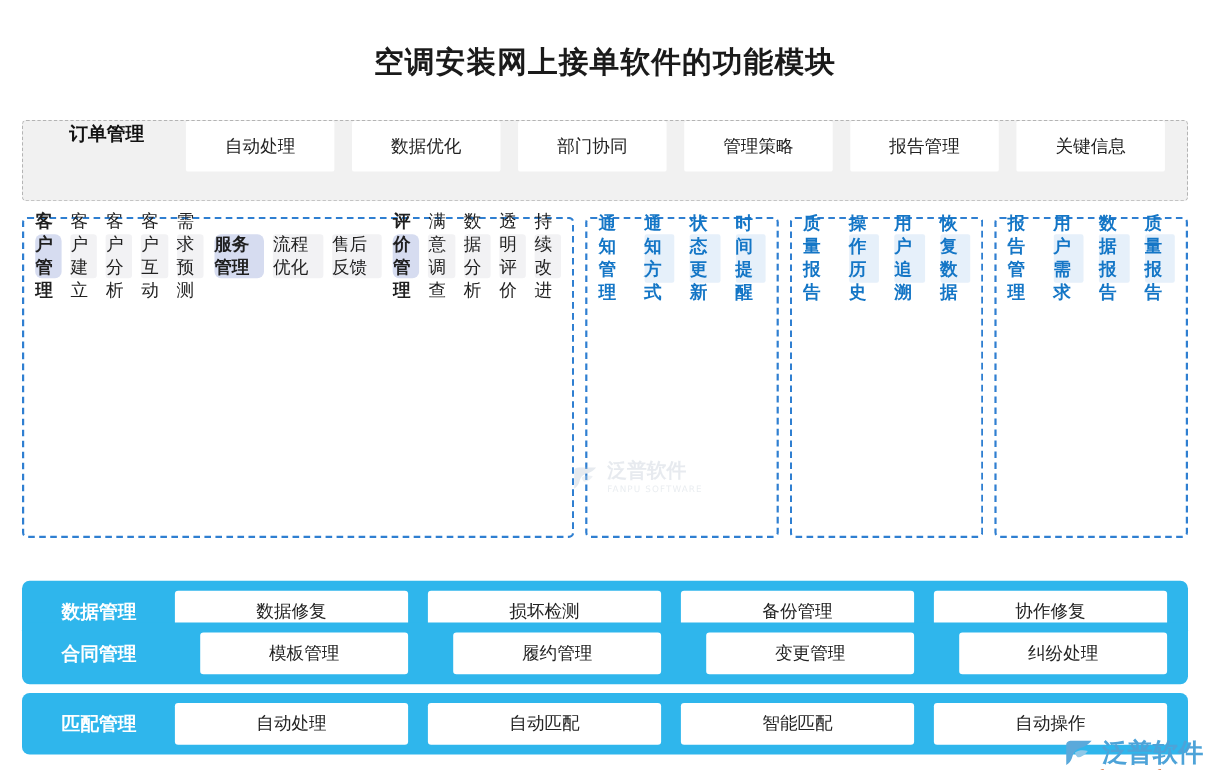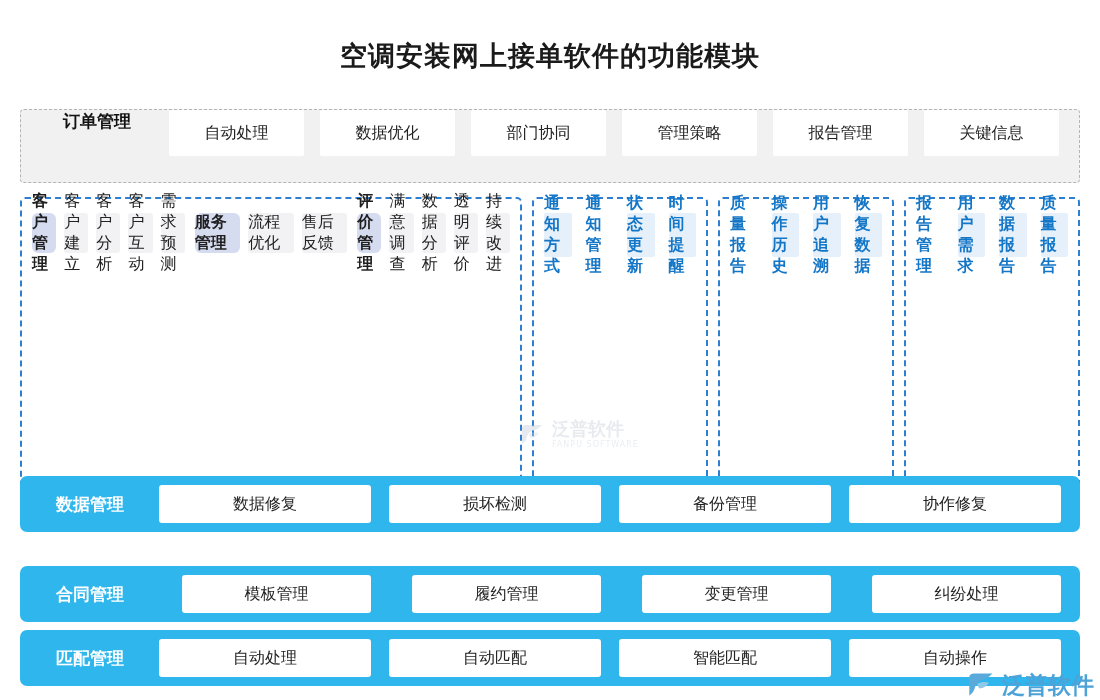--- a/index.html
+++ b/index.html
@@ -144,21 +144,21 @@
     left: 20px;
     width: 1060px;
     height: 56px;
     background: #2fb6ec;
     border-radius: 7px;
     display: flex;
     align-items: center;
     padding: 0 10px;
     box-sizing: border-box;
   }
-  .blue-row.r1 { top: 476px; }
+  .blue-row.r1 { top: 528px; }
   .blue-row.r2 { top: 566px; gap: 23px; }
   .blue-row.r3 { top: 630px; }
   .blue-label {
     flex: 0 0 120px;
     text-align: center;
     font-size: 17px;
     font-weight: bold;
     color: #ffffff;
   }
   .blue-chip {
@@ -272,22 +272,22 @@
         <div class="cell head-grey">评价管理</div>
         <div class="cell item-grey">满意调查</div>
         <div class="cell item-grey">数据分析</div>
         <div class="cell item-grey">透明评价</div>
         <div class="cell item-grey">持续改进</div>
       </div>
     </div>
 
     <div class="panel narrow">
       <div class="col">
+        <div class="cell head-blue">通知管理</div>
         <div class="cell item-blue">通知方式</div>
-        <div class="cell head-blue">通知管理</div>
         <div class="cell item-blue">状态更新</div>
         <div class="cell item-blue">时间提醒</div>
       </div>
     </div>
 
     <div class="panel narrow">
       <div class="col">
         <div class="cell head-blue">质量报告</div>
         <div class="cell item-blue">操作历史</div>
         <div class="cell item-blue">用户追溯</div>

